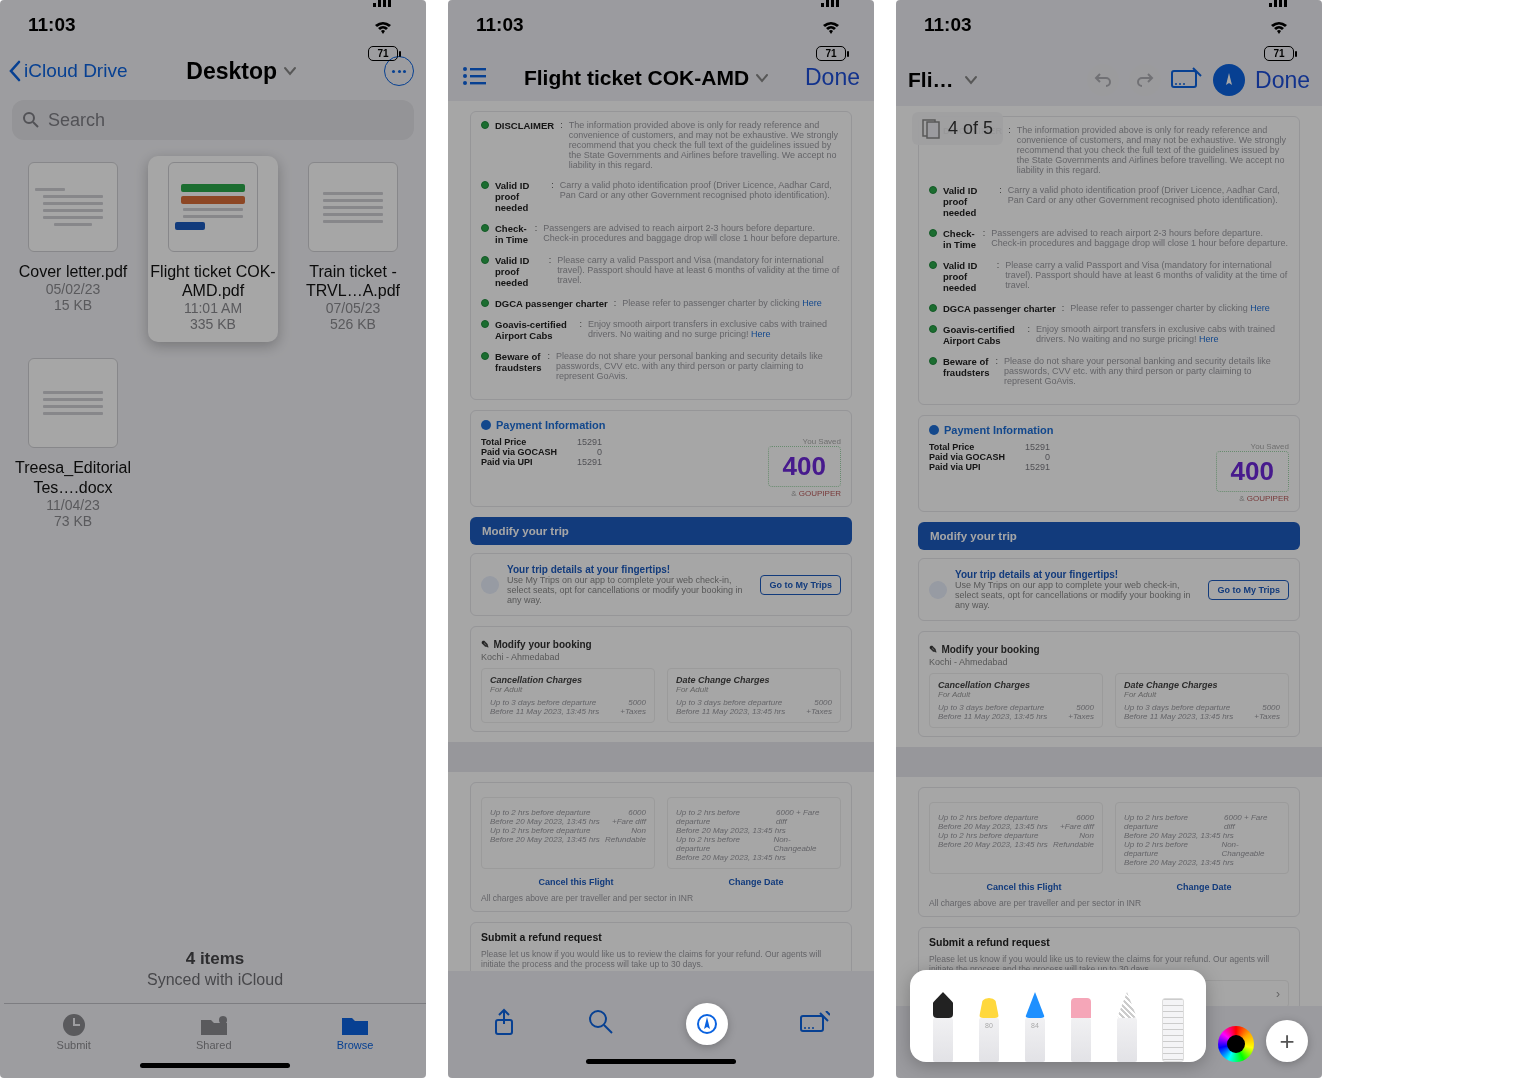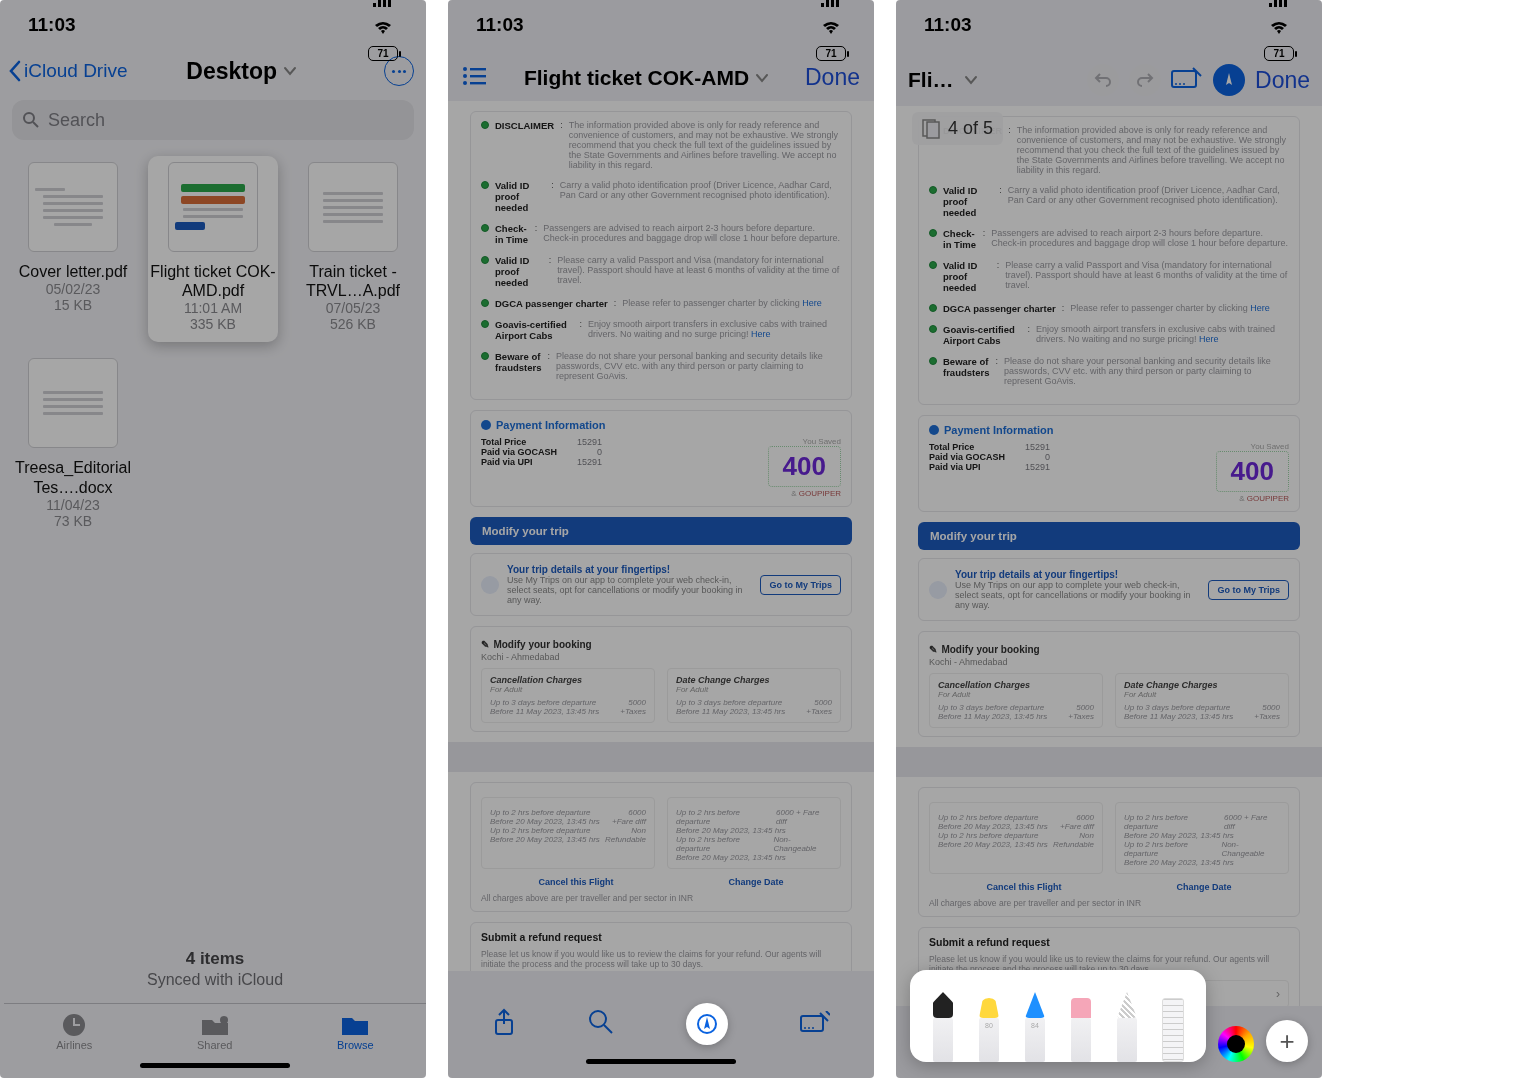--- a/index.html
+++ b/index.html
@@ -230,21 +230,21 @@
   </div>
   <div class="footer1">
     <div class="footcount">4 items</div>
     <div class="footsync">Synced with iCloud</div>
     <div class="tabbar">
       <div class="tab">
           <svg width="28" height="26">
             <circle cx="14" cy="13" r="11" fill="#8a8a8f"></circle>
             <path d="M14 6 V13 H20" stroke="#f2f2f6" stroke-width="2" fill="none"></path>
           </svg>
-          <span>Airlines</span>
+          <span>Submit</span>
         </div>
       <div class="tab">
           <svg width="30" height="26">
             <path d="M2 8 h10 l3 3 h13 v12 h-26 z" fill="#8a8a8f"></path>
             <circle cx="24" cy="8" r="4" fill="#8a8a8f"></circle>
           </svg>
           <span>Shared</span>
         </div>
       <div class="tab active">
           <svg width="30" height="26">

